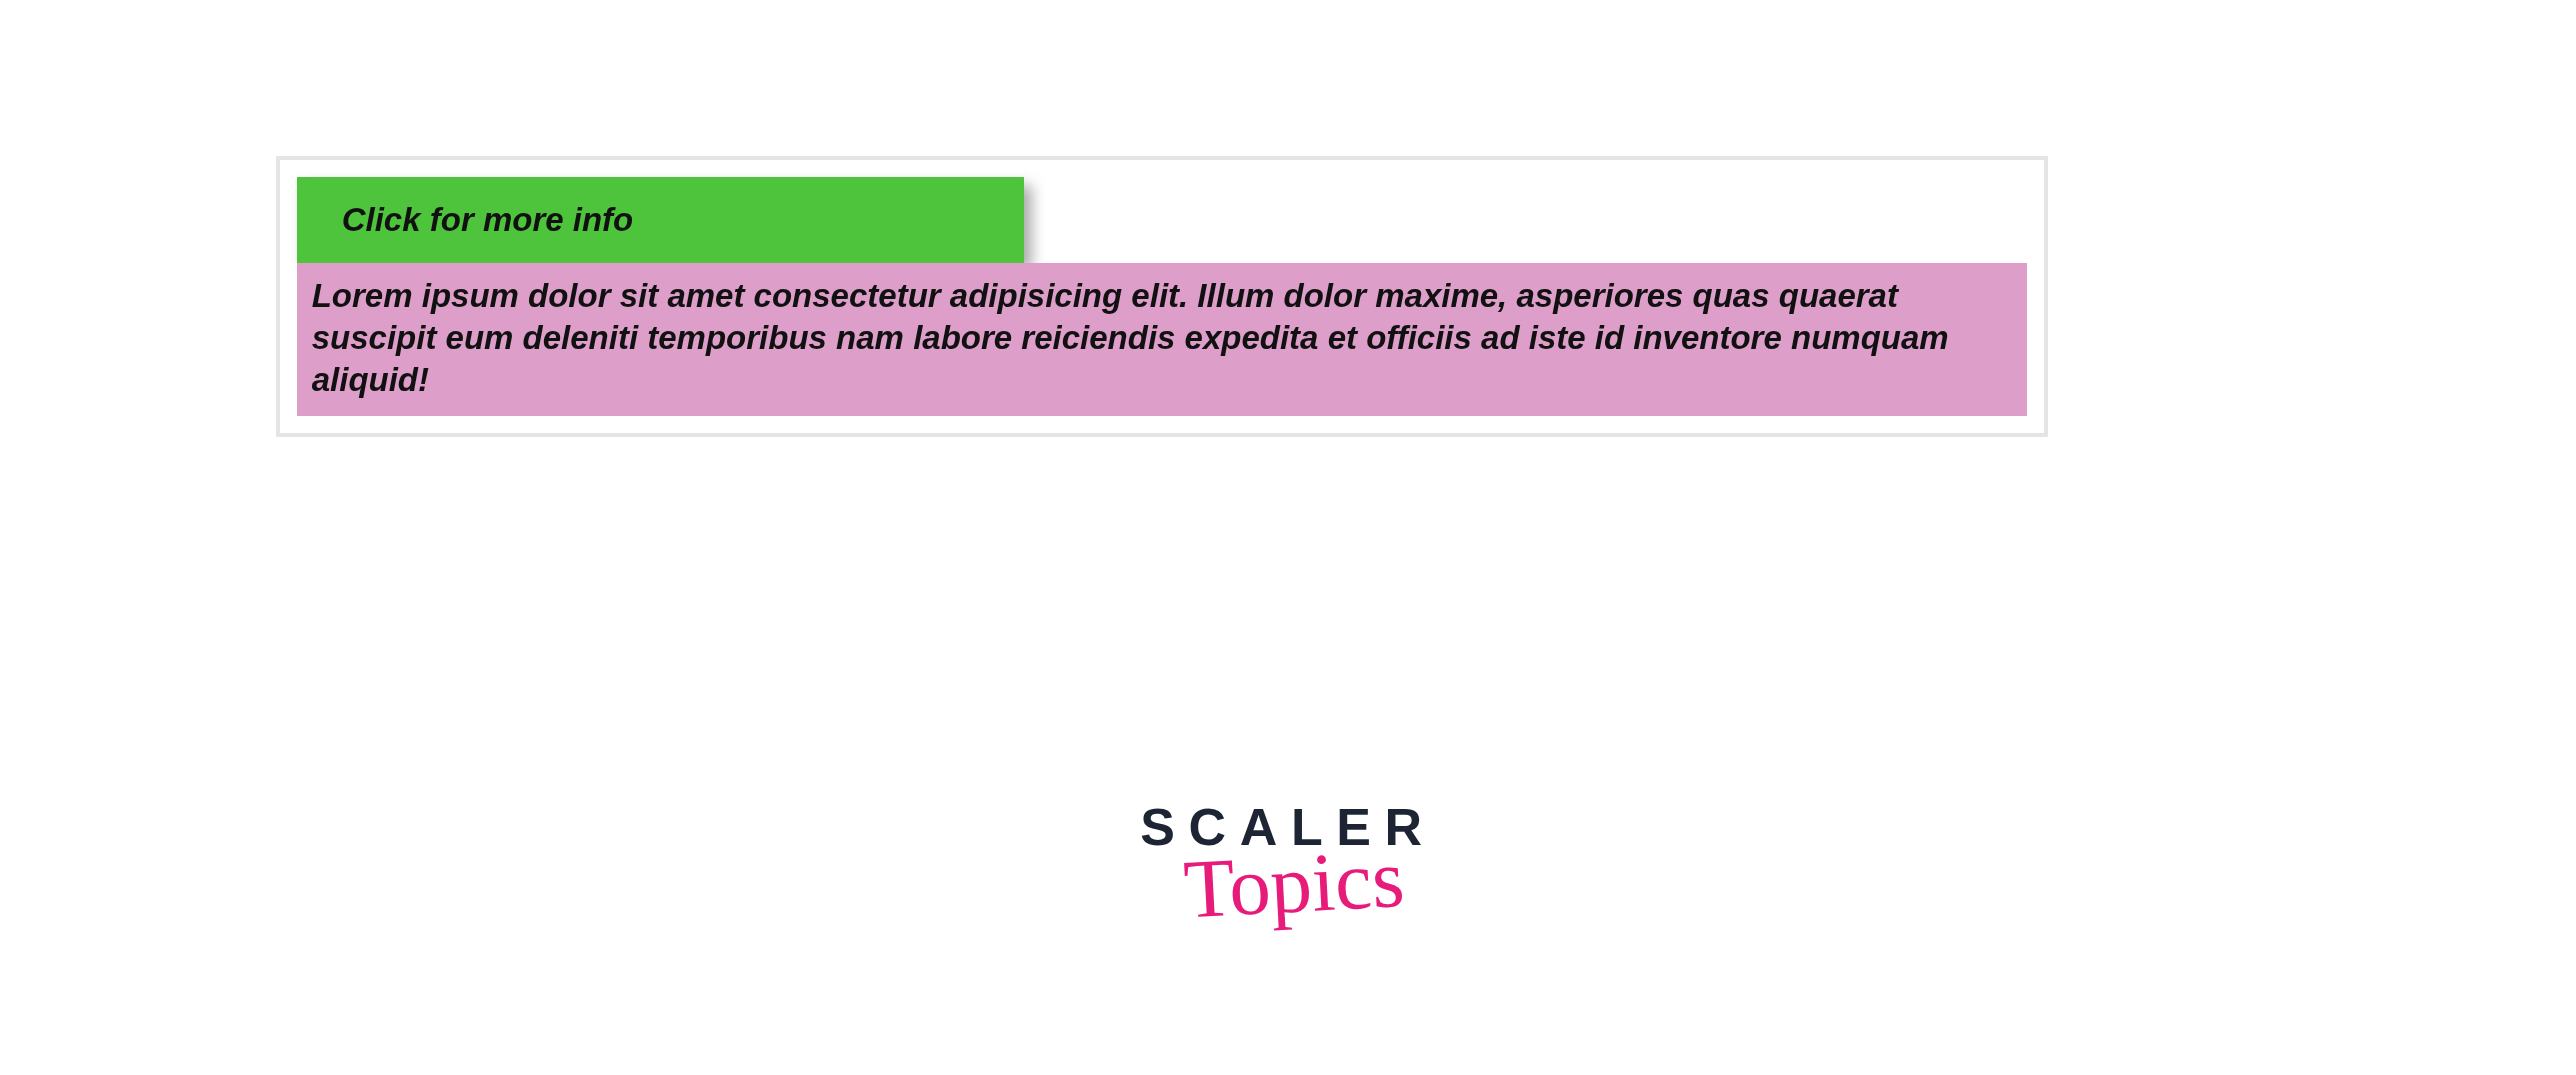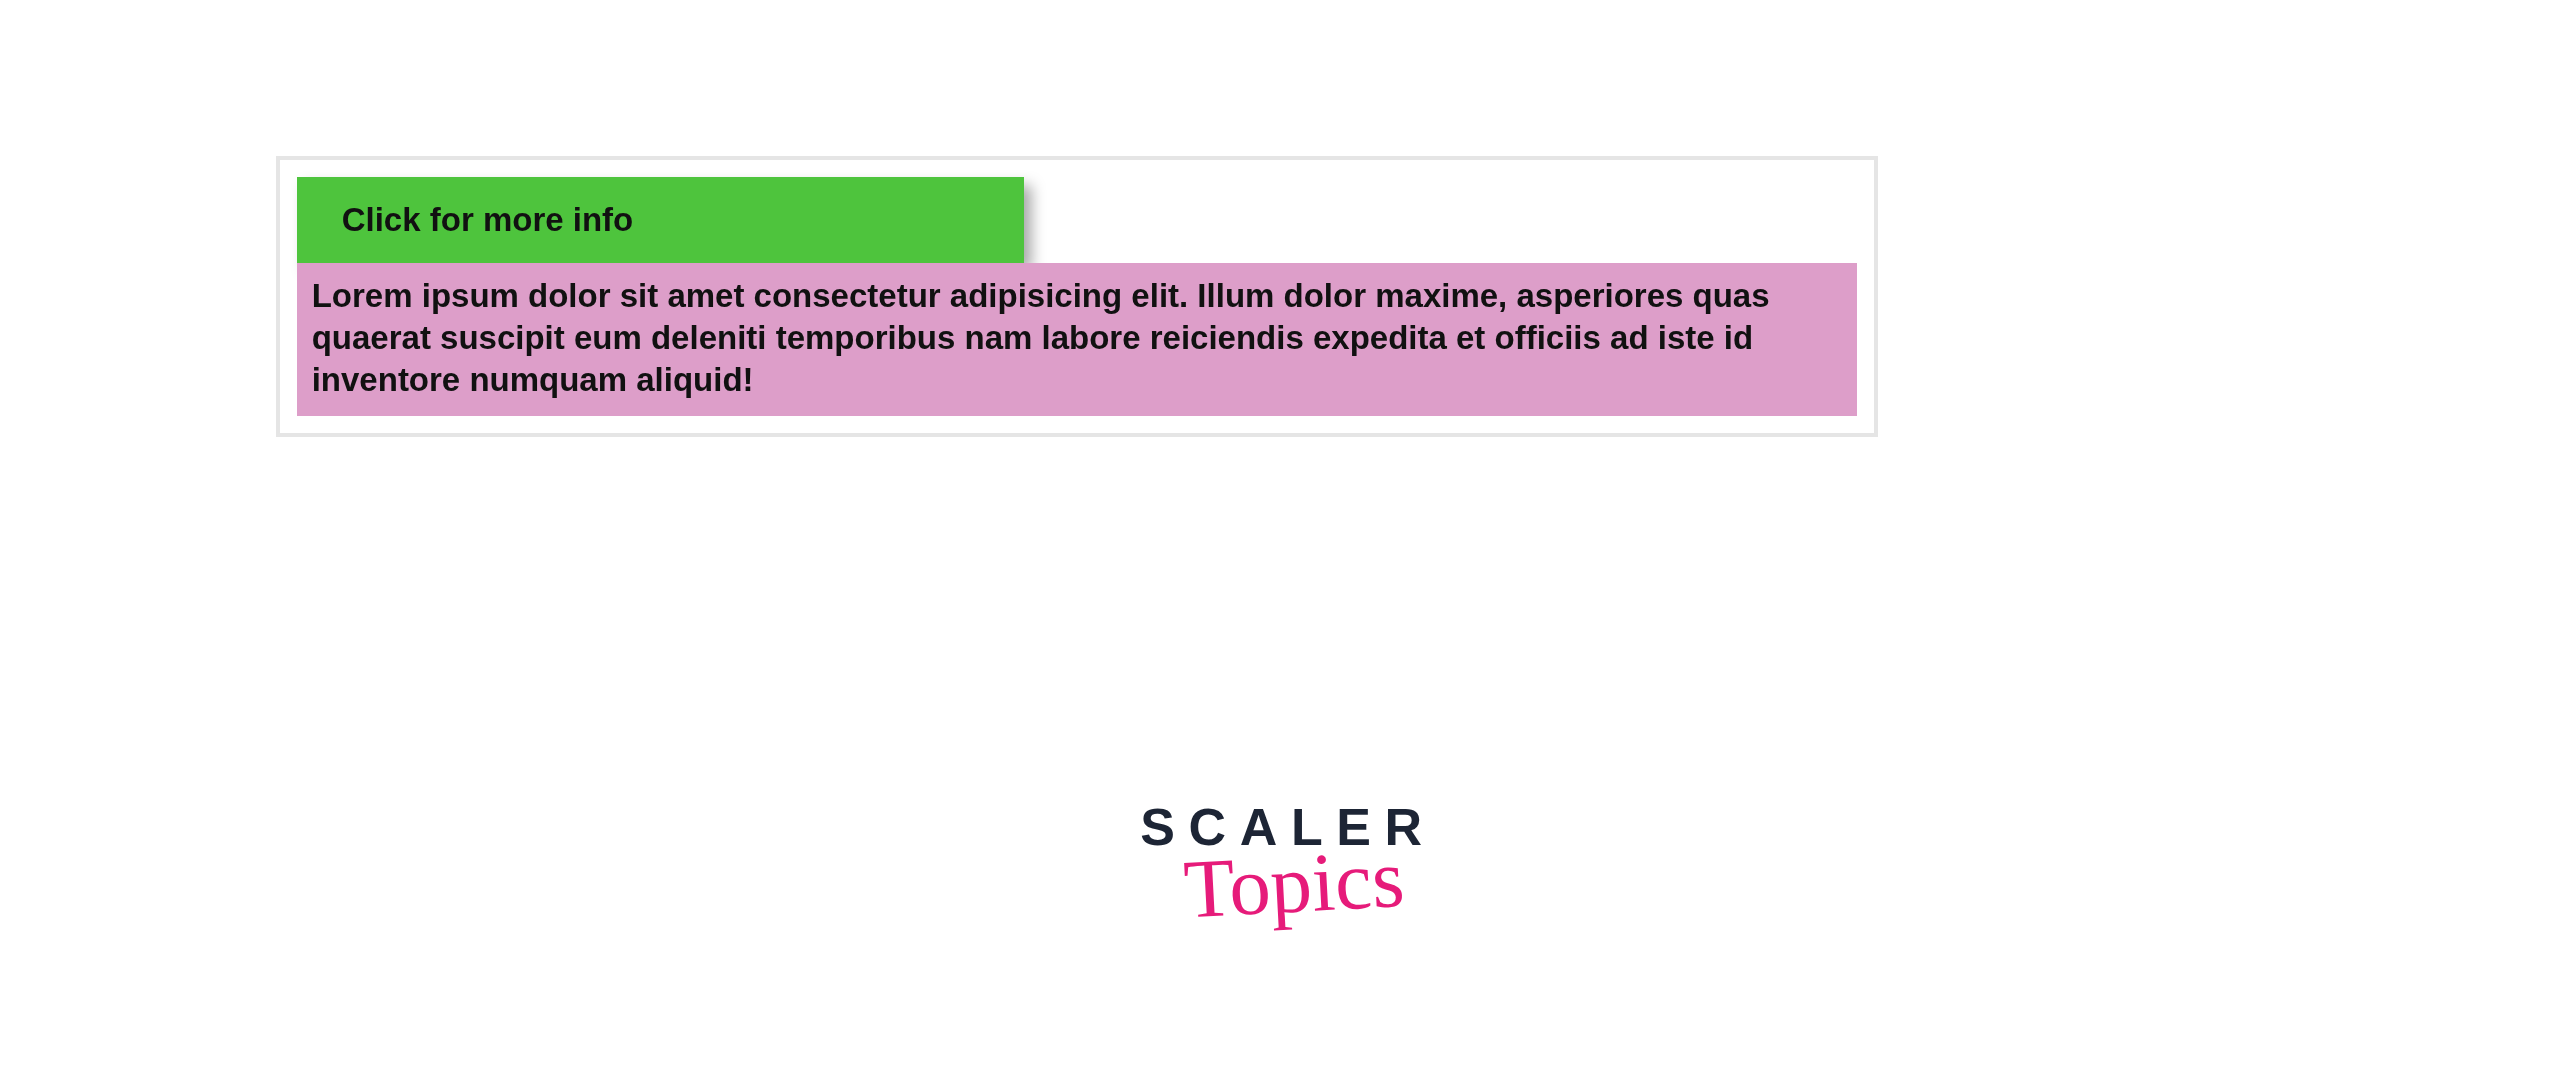--- a/index.html
+++ b/index.html
@@ -11,23 +11,24 @@
       background: #ffffff;
       font-family: Arial, Helvetica, sans-serif;
       width: 2576px;
       height: 1076px;
       position: relative;
     }
     .container {
       position: absolute;
       left: 276px;
       top: 156px;
-      width: 1602px;
+      width: 1772px;
       border: 4.5px solid #e5e5e5;
       padding: 16.7px;
+      font-style: italic;
     }
     .info-button {
       background: #4ec43d;
       color: #111;
       font-weight: bold;
       font-size: 33px;
       padding: 24px 45px;
       width: 727px;
       box-shadow: 7.6px 7.6px 13.6px rgba(0,0,0,0.35);
       cursor: pointer;

